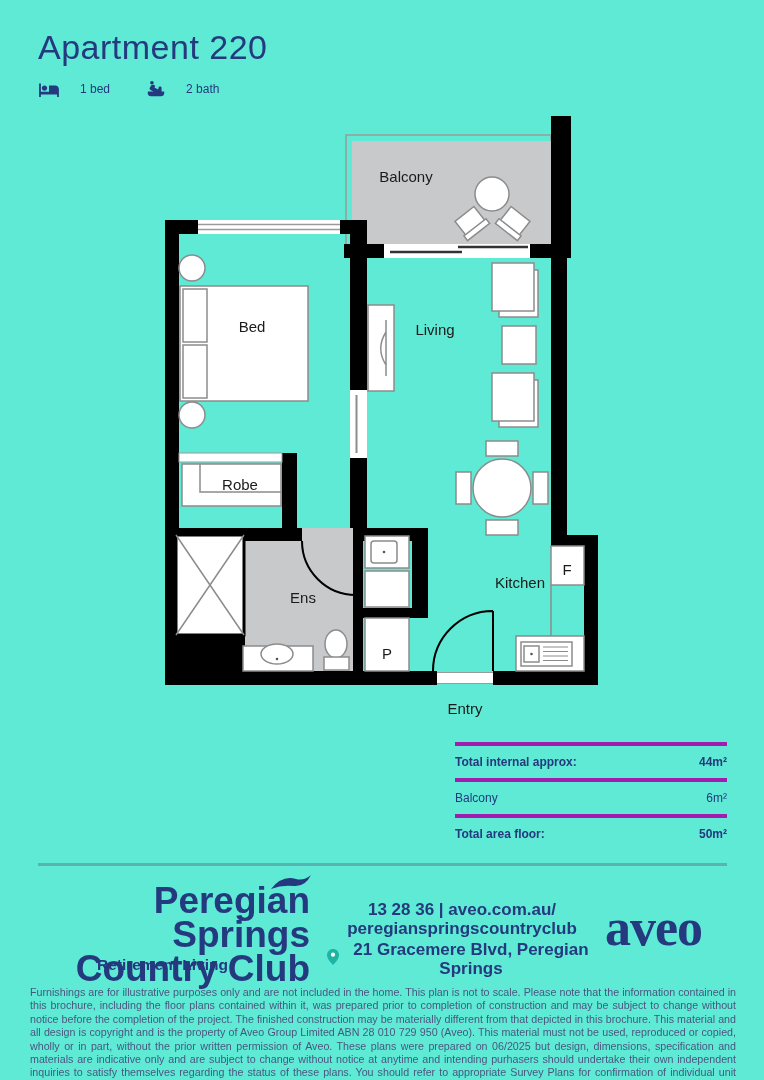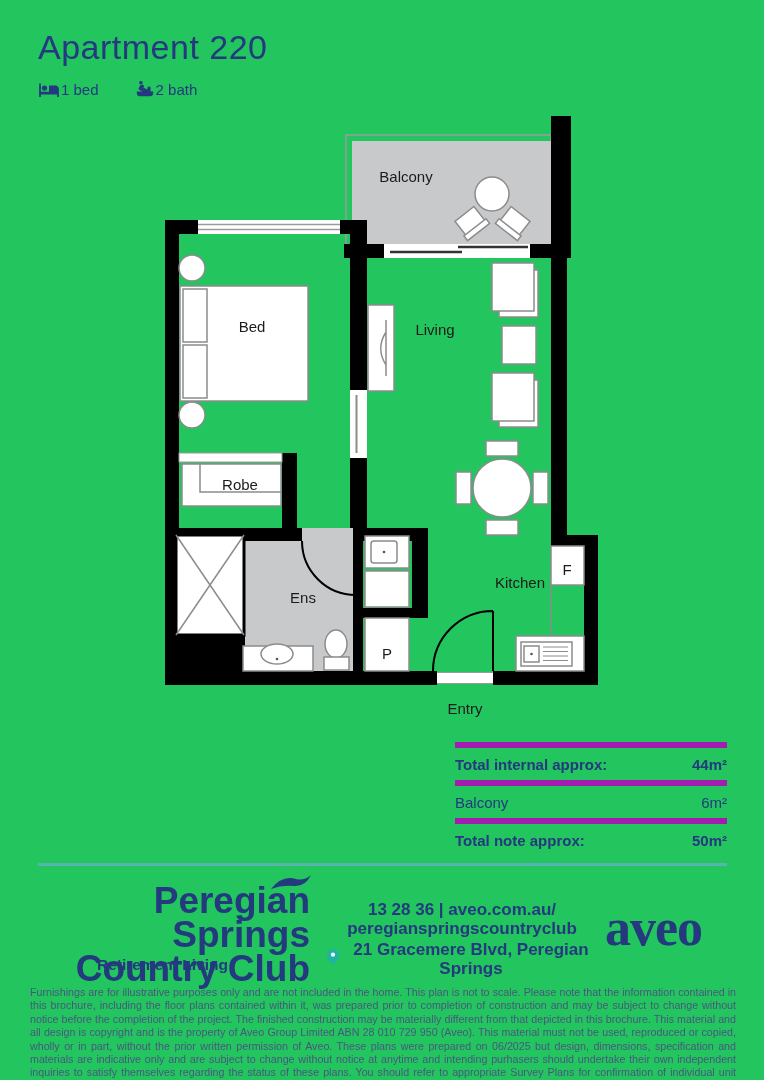--- a/index.html
+++ b/index.html
@@ -1,31 +1,31 @@
 <!DOCTYPE html>
 <html><head>
 <meta charset="utf-8">
 <style>
   html,body{margin:0;padding:0;background:#fff;}
-  .page{position:relative;width:764px;height:1080px;background:#22c55e;overflow:hidden;
+  .page{position:relative;width:764px;height:1080px;background:#5eead4;overflow:hidden;
         font-family:"Liberation Sans",sans-serif;color:#24397e;}
   
   .title{position:absolute;left:38px;top:28px;font-size:34px;font-weight:500;
          color:#24397e;letter-spacing:.5px;}
   .features{position:absolute;left:38px;top:80px;display:flex;gap:36px;align-items:center;}
-  .feature{display:flex;align-items:center;gap:1px;font-size:15px;color:#24397e;}
+  .feature{display:flex;align-items:center;gap:20px;font-size:12px;color:#24397e;}
   .feature svg{display:block;}
   
   .plan{position:absolute;left:140px;top:108px;width:480px;height:622px;}
   .plan svg{display:block;}
   .plan text{font-family:"Liberation Sans",sans-serif;font-size:15px;fill:#1b1b1b;}
   
   .areas{position:absolute;left:455px;top:742px;width:272px;}
   .area-row{display:flex;justify-content:space-between;align-items:center;
-            height:32px;border-top:6px solid #a21caf;font-size:15px;color:#24397e;}
+            height:32px;border-top:4px solid #a21caf;font-size:12px;color:#24397e;}
   .area-row.bold{font-weight:bold;}
   
   .divider{position:absolute;left:38px;top:863px;width:689px;height:3px;background:#57b4b0;}
   .logo-block{position:absolute;left:38px;top:884px;width:272px;text-align:right;
               font-weight:bold;color:#24397e;line-height:34px;font-size:37px;}
   .wave{position:absolute;left:270px;top:872px;}
   .tagline{position:absolute;left:97px;top:956px;font-size:15.5px;font-weight:bold;color:#24397e;}
   .contact{position:absolute;left:327px;top:900px;width:270px;text-align:center;
            font-size:17px;font-weight:bold;color:#24397e;line-height:19px;}
   .contact .addr{display:flex;align-items:center;justify-content:center;gap:6px;margin-top:2px;}
@@ -212,21 +212,21 @@
   <div class="areas">
     <div class="area-row bold">
       <span>Total internal approx:</span>
       <span>44m²</span>
     </div>
     <div class="area-row">
       <span>Balcony</span>
       <span>6m²</span>
     </div>
     <div class="area-row bold">
-      <span>Total note approx:</span>
+      <span>Total area floor:</span>
       <span>50m²</span>
     </div>
   </div>
 
   <div class="divider"></div>
 
   <div class="logo-block">
     <div>Peregian Springs</div>
     <div>Country Club</div>
   </div>

